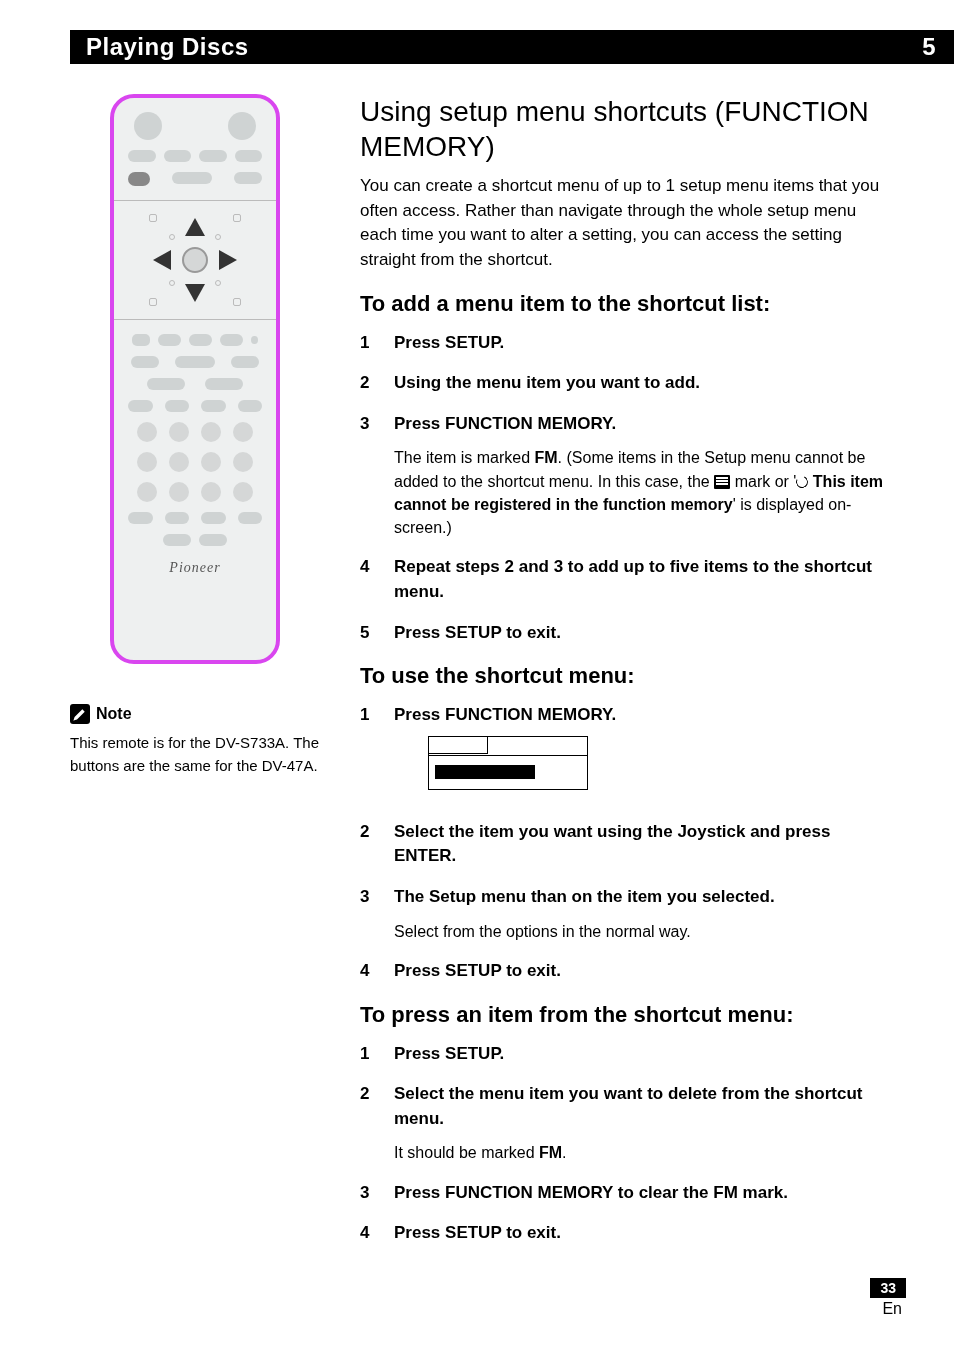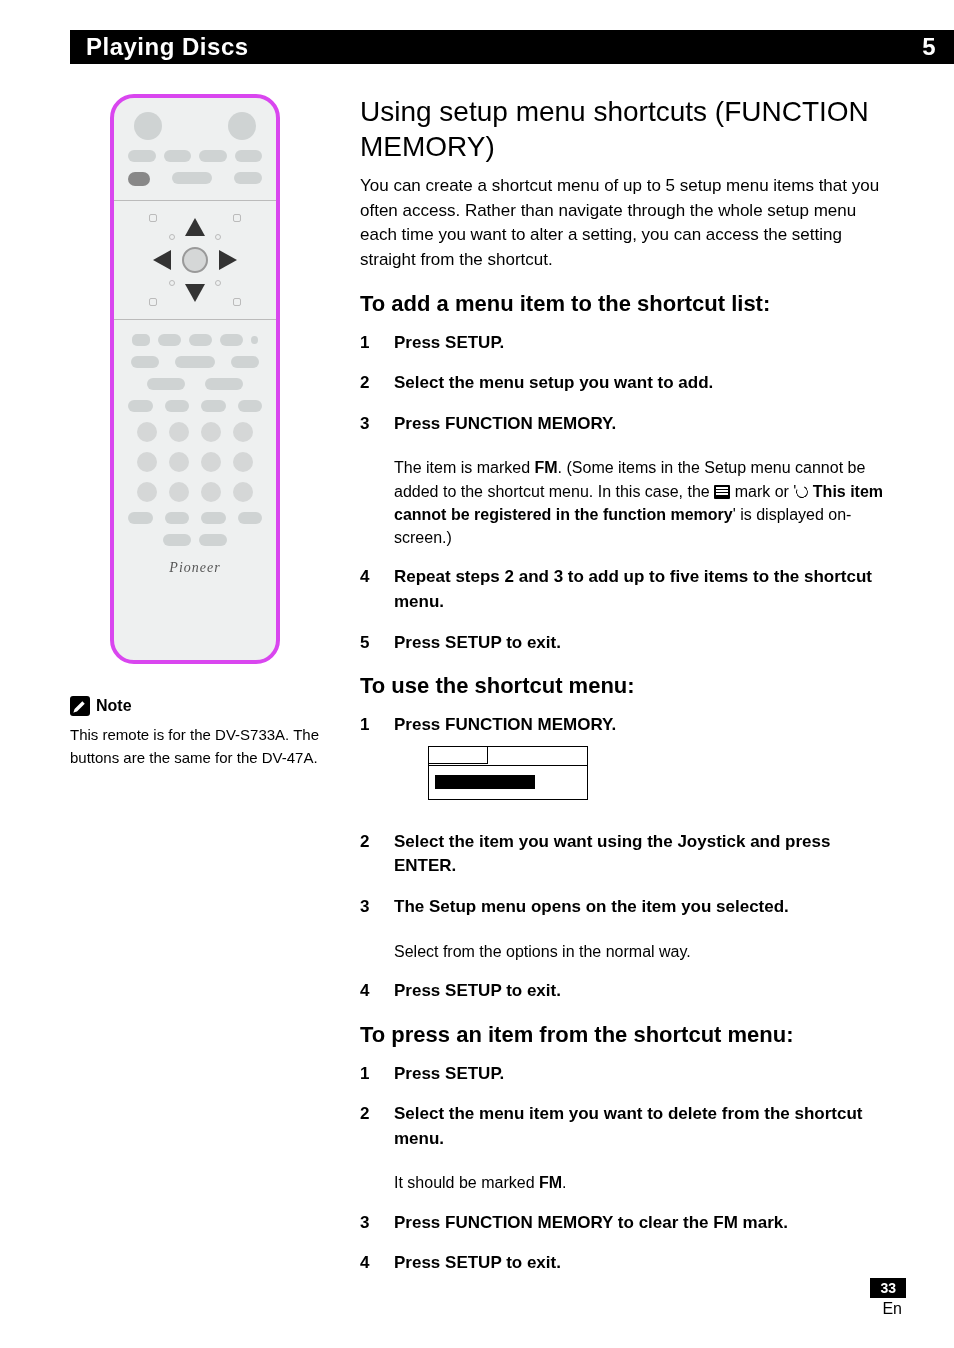--- a/index.html
+++ b/index.html
@@ -87,37 +87,37 @@
     .corner.bl{bottom:4px; left:4px;} .corner.br{bottom:4px; right:4px;}
     .tiny-dot { position:absolute; width:6px; height:6px; border:1px solid #bbb; border-radius:50%;}
     .row-low { display:flex; gap:8px; align-items:center; justify-content:center;}
     .oval-tiny { width:20px; height:10px; border-radius:5px; background:#cfd3d3;}
     .led { width:8px; height:8px; border-radius:50%; background:#cfd3d3; margin-left:auto;}
     .row-4 { display:flex; gap:12px; justify-content:center;}
     .dot-med { width:20px; height:20px; border-radius:50%; background:#d5d7d7;}
     .brand { font-family: Georgia, serif; font-style:italic; font-size:14px;
       text-align:center; margin-top:4px; color:#555; letter-spacing:1px;}
 
-    .note-box { margin-top: 32px; }
+    .note-box { margin-top: 40px; }
     .note-hdr { display:flex; align-items:center; gap:6px; margin-bottom:8px;}
     .note-icon { width:20px; height:20px; background:#000; border-radius:3px;
       display:flex; align-items:center; justify-content:center; color:#fff; }
     .note-icon svg { width:14px; height:14px; }
     .note-label { font-weight:700; font-size:16px;}
     .note-text { font-size:15px; line-height:1.5; }
 
     .h2-title { font-size:28px; font-weight:400; line-height:1.25; margin-bottom:10px;}
     .body-text { font-size:17px; line-height:1.45; margin-bottom:18px;}
     .h3-title { font-size:22px; font-weight:700; margin-top:18px; margin-bottom:14px;}
     .steps { list-style:none; }
     .steps li { display:flex; gap:16px; margin-bottom:16px; font-size:17px; line-height:1.45;}
     .step-num { font-weight:700; width:18px; flex-shrink:0; }
     .step-body { flex:1; }
     .step-main { font-weight:700; }
-    .step-sub { font-weight:400; margin-top:20px; font-size:16px; }
+    .step-sub { font-weight:400; margin-top:10px; font-size:16px; }
     .fm-bold { font-weight:700; }
 
     .inline-icon { display:inline-block; width:16px; height:14px; vertical-align:middle;
       background:#000; position:relative; border-radius:1px;}
     .inline-icon::after { content:''; position:absolute; left:2px; top:2px;
       width:12px; height:2px; background:#fff; box-shadow: 0 3px 0 #fff, 0 6px 0 #fff;}
     .inline-circle { display:inline-block; width:12px; height:12px; border:1.5px solid #000;
       border-radius:50%; vertical-align:middle; border-top-color:transparent;
       transform:rotate(-20deg);}
 
@@ -244,31 +244,31 @@
           </svg>
         </span>
         <span class="note-label">Note</span>
       </div>
       <div class="note-text">This remote is for the DV-S733A. The buttons are the same for the DV-47A.</div>
     </div>
   </div>
 
   <div class="right-col">
     <h2 class="h2-title">Using setup menu shortcuts (FUNCTION MEMORY)</h2>
-    <p class="body-text">You can create a shortcut menu of up to 5 setup menu items that you often access. Rather than navigate through the whole setup menu each time you want to alter a setting, you can access the setting straight from the shortcut.</p>
+    <p class="body-text">You can create a shortcut menu of up to 1 setup menu items that you often access. Rather than navigate through the whole setup menu each time you want to alter a setting, you can access the setting straight from the shortcut.</p>
 
     <h3 class="h3-title">To add a menu item to the shortcut list:</h3>
     <ol class="steps">
       <li>
           <span class="step-num">1</span>
           <span class="step-body"><span class="step-main">Press SETUP.</span></span>
         </li>
       <li>
           <span class="step-num">2</span>
-          <span class="step-body"><span class="step-main">Select the menu setup you want to add.</span></span>
+          <span class="step-body"><span class="step-main">Using the menu item you want to add.</span></span>
         </li>
       <li>
           <span class="step-num">3</span>
           <span class="step-body">
             <span class="step-main">Press FUNCTION MEMORY.</span>
             <div class="step-sub">
               <span>The item is marked </span><span class="fm-bold">FM</span><span>. (Some items in the Setup menu cannot be added to the shortcut menu. In this case, the </span><span class="inline-icon"></span><span> mark or '</span><span class="inline-circle"></span>
               <span class="fm-bold">This item cannot be registered in the function memory</span><span>' is displayed on-screen.)</span>
             </div>
           </span>
@@ -296,21 +296,21 @@
             </div>
           </span>
         </li>
       <li>
           <span class="step-num">2</span>
           <span class="step-body"><span class="step-main">Select the item you want using the Joystick and press ENTER.</span></span>
         </li>
       <li>
           <span class="step-num">3</span>
           <span class="step-body">
-            <span class="step-main">The Setup menu opens on the item you selected.</span>
+            <span class="step-main">The Setup menu than on the item you selected.</span>
             <div class="step-sub">Select from the options in the normal way.</div>
           </span>
         </li>
       <li>
           <span class="step-num">4</span>
           <span class="step-body"><span class="step-main">Press SETUP to exit.</span></span>
         </li>
     </ol>
 
     <h3 class="h3-title">To press an item from the shortcut menu:</h3>

